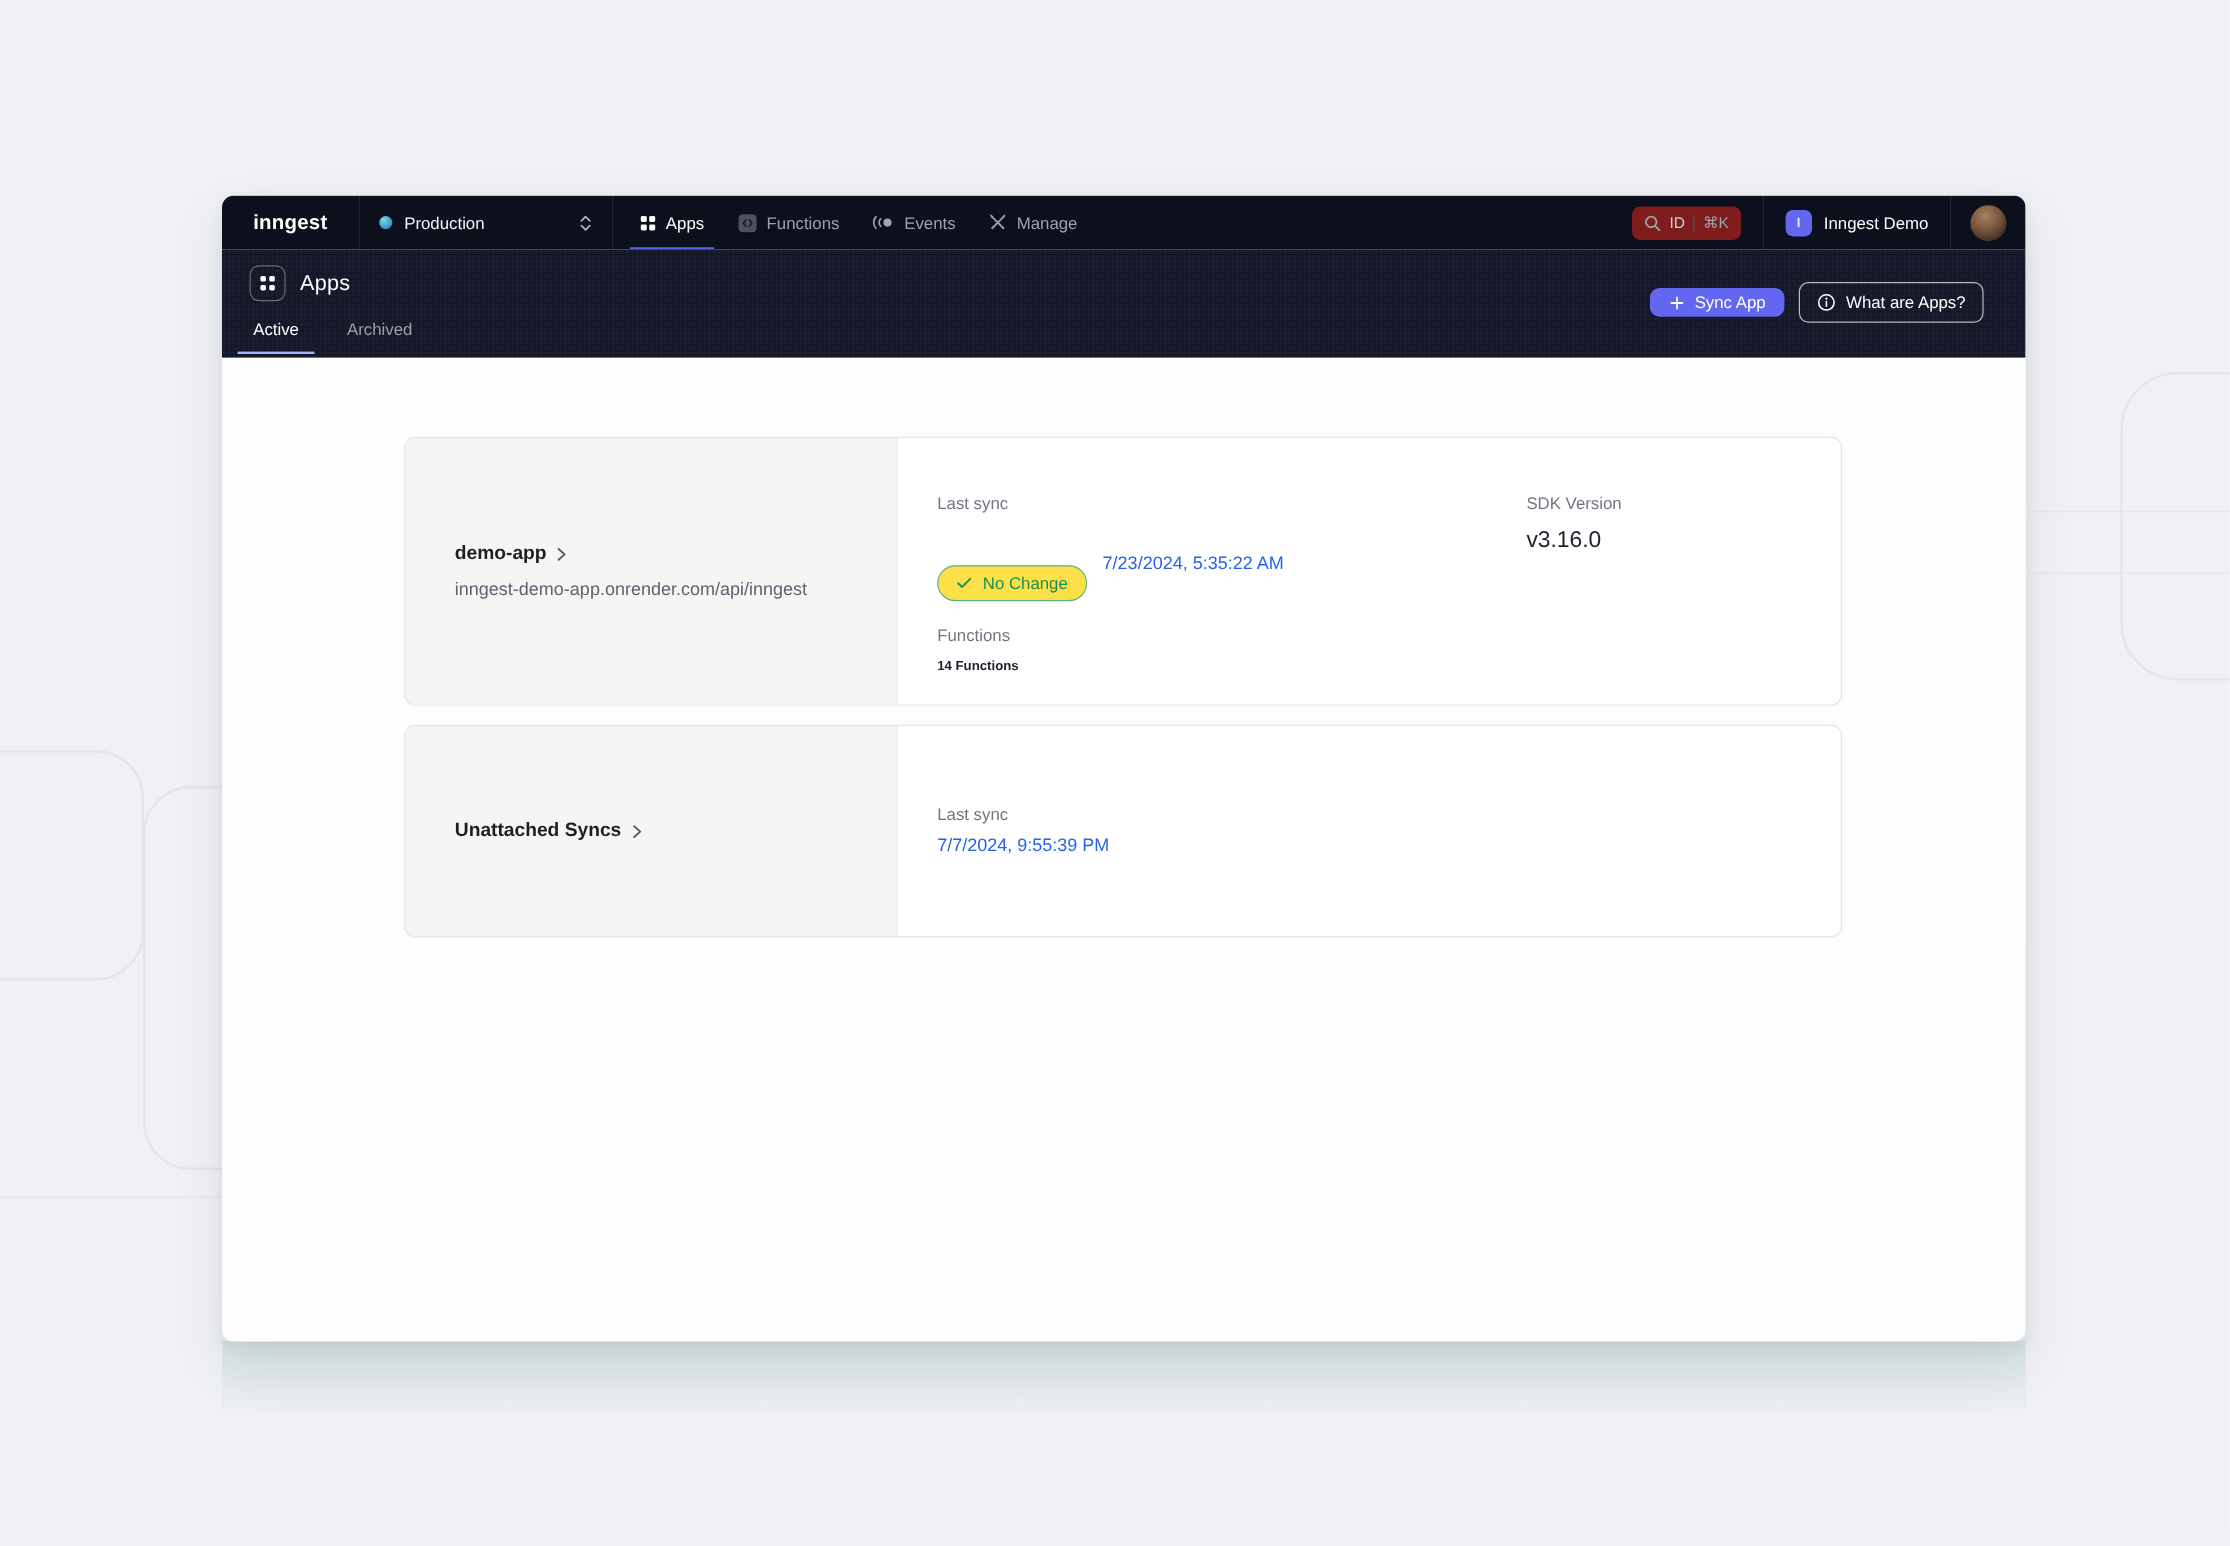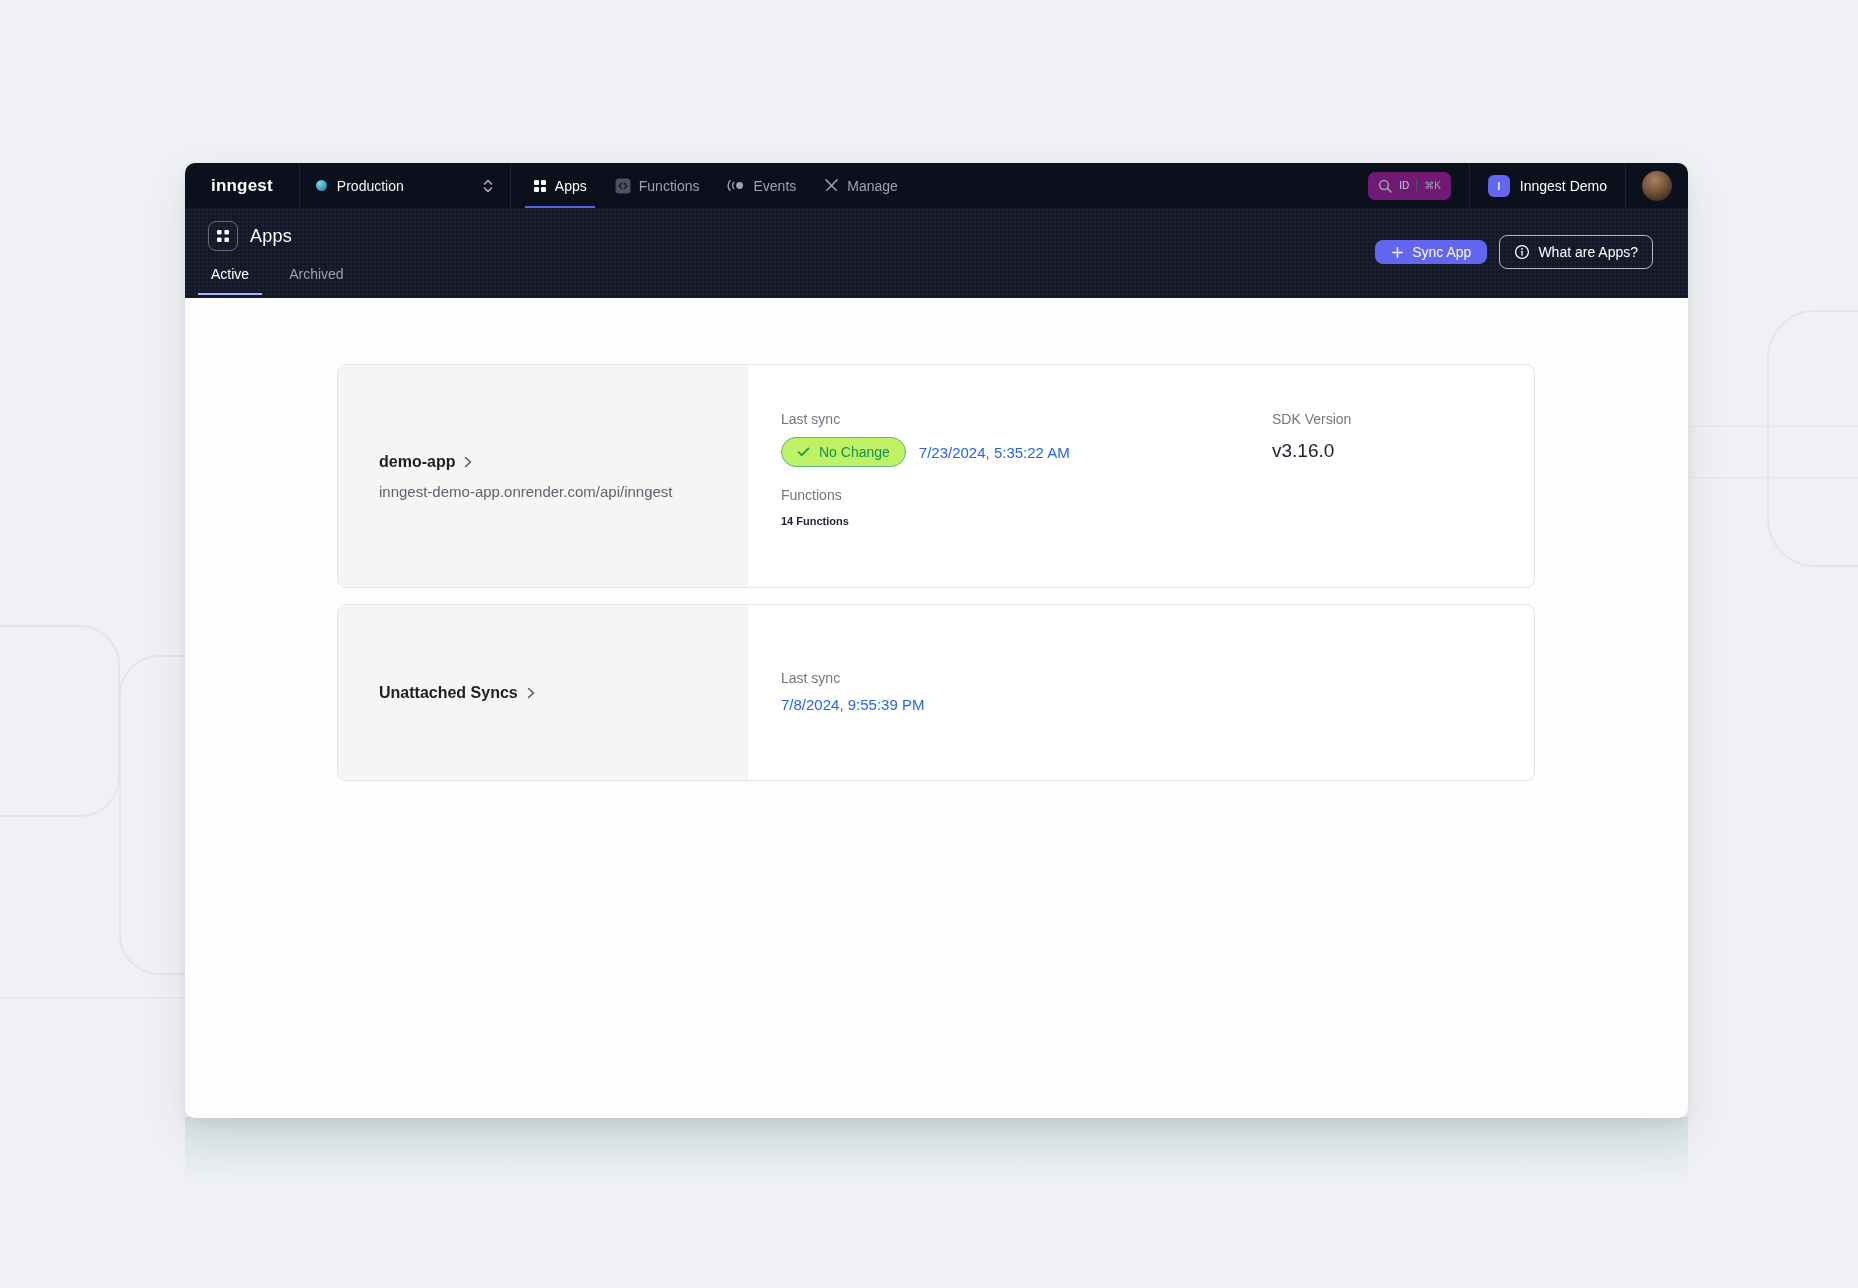--- a/index.html
+++ b/index.html
@@ -47,22 +47,22 @@
   .env-dot { width:11px; height:11px; border-radius:50%;
     background:radial-gradient(circle at 35% 30%, #7dd8e8, #2e8fb8 75%); flex:none; }
   .env-chevrons { margin-left:auto; color:#aeb4bf; display:flex; }
   .nav-tabs { display:flex; align-items:stretch; padding-left:8px; }
   .nav-tab { position:relative; display:flex; align-items:center; gap:8px; padding:0 14px; color:#9ca3af; cursor:pointer; }
   .nav-tab .ticon { display:flex; align-items:center; }
   .nav-tab.active { color:#fff; }
   .nav-tab.active::after { content:""; position:absolute; left:6px; right:6px; bottom:0; height:2px; background:#5465dd; }
   .nav-right { margin-left:auto; display:flex; align-items:center; }
   .search-box {
-    display:flex; align-items:center; gap:7px; background:#701a75; border-radius:7px;
-    height:28px; padding:0 10px; margin-right:18px; color:#cbd0d8; font-size:10px; cursor:pointer;
+    display:flex; align-items:center; gap:7px; background:#7f1d1d; border-radius:7px;
+    height:28px; padding:0 10px; margin-right:18px; color:#cbd0d8; font-size:13px; cursor:pointer;
   }
   .search-box .sicon { display:flex; color:#9ca3af; }
   .search-divider { width:1px; height:14px; background:#4b5563; }
   .shortcut { color:#9ca3af; }
   .nav-sep { width:1px; background:rgba(255,255,255,0.09); align-self:stretch; }
   .workspace { display:flex; align-items:center; gap:10px; padding:0 18px; cursor:pointer; }
   .ws-badge { width:22px; height:22px; border-radius:6px; background:#6366f1; color:#e0e7ff;
     display:flex; align-items:center; justify-content:center; font-size:11px; font-weight:bold; flex:none; }
   .ws-name { color:#fff; font-weight:500; white-space:nowrap; }
   .avatar-wrap { padding:0 16px; display:flex; align-items:center; }
@@ -103,21 +103,21 @@
   .entity-name { font-size:16px; font-weight:700; color:#1c1f26; display:flex; align-items:center; gap:9px; cursor:pointer; }
   .entity-name .chev { color:#565c66; display:flex; }
   .entity-url { font-size:15px; color:#5d6470; }
   .card-right { flex:1; padding:46px 30px 0 33px; }
   .card-unattached .card-right { padding-top:43px; }
   .field-label { font-size:14px; color:#6f7680; }
   .sync-row { display:flex; }
   .sync-col-left { width:491px; }
   .badge-row { display:flex; align-items:center; gap:13px; margin-top:10px; }
   .badge-nochange { display:inline-flex; align-items:center; gap:9px; border:1px solid #5cb382;
-    color:#1a9150; border-radius:999px; padding:6px 15px; font-size:14px; font-weight:500; background:#bef264; }
+    color:#1a9150; border-radius:999px; padding:6px 15px; font-size:14px; font-weight:500; background:#fde047;margin-top:34px; }
   .link { color:#2563eb; font-size:15px; cursor:pointer; }
   .sdk-value { font-size:19px; color:#1c2130; font-weight:500; margin-top:13px; }
   .functions-group { margin-top:20px; }
   .functions-count { font-size:11px; color:#1c2130; font-weight:600; margin-top:12px; }
   .unattached-desc { font-size:15px; color:#1b1f29; }
   .unattached-label { margin-top:22px; }
   .unattached-link { display:inline-block; margin-top:10px; }
 </style>
 </head>
 <body>
@@ -302,18 +302,18 @@
           <span>Unattached Syncs</span>
           <span class="chev">
             <svg width="8" height="12" viewBox="0 0 8 12" fill="none" stroke="currentColor" stroke-width="1.6" stroke-linecap="round" stroke-linejoin="round">
                 <path d="M1.5 1.5 6.5 6 1.5 10.5"></path>
               </svg>
           </span>
         </div>
       </div>
       <div class="card-right">
         <div class="field-label unattached-label">Last sync</div>
-        <span class="link unattached-link">7/8/2024, 9:55:39 PM</span>
+        <span class="link unattached-link">7/7/2024, 9:55:39 PM</span>
       </div>
     </div>
 
   </div>
 </div>
 
 </body></html>

